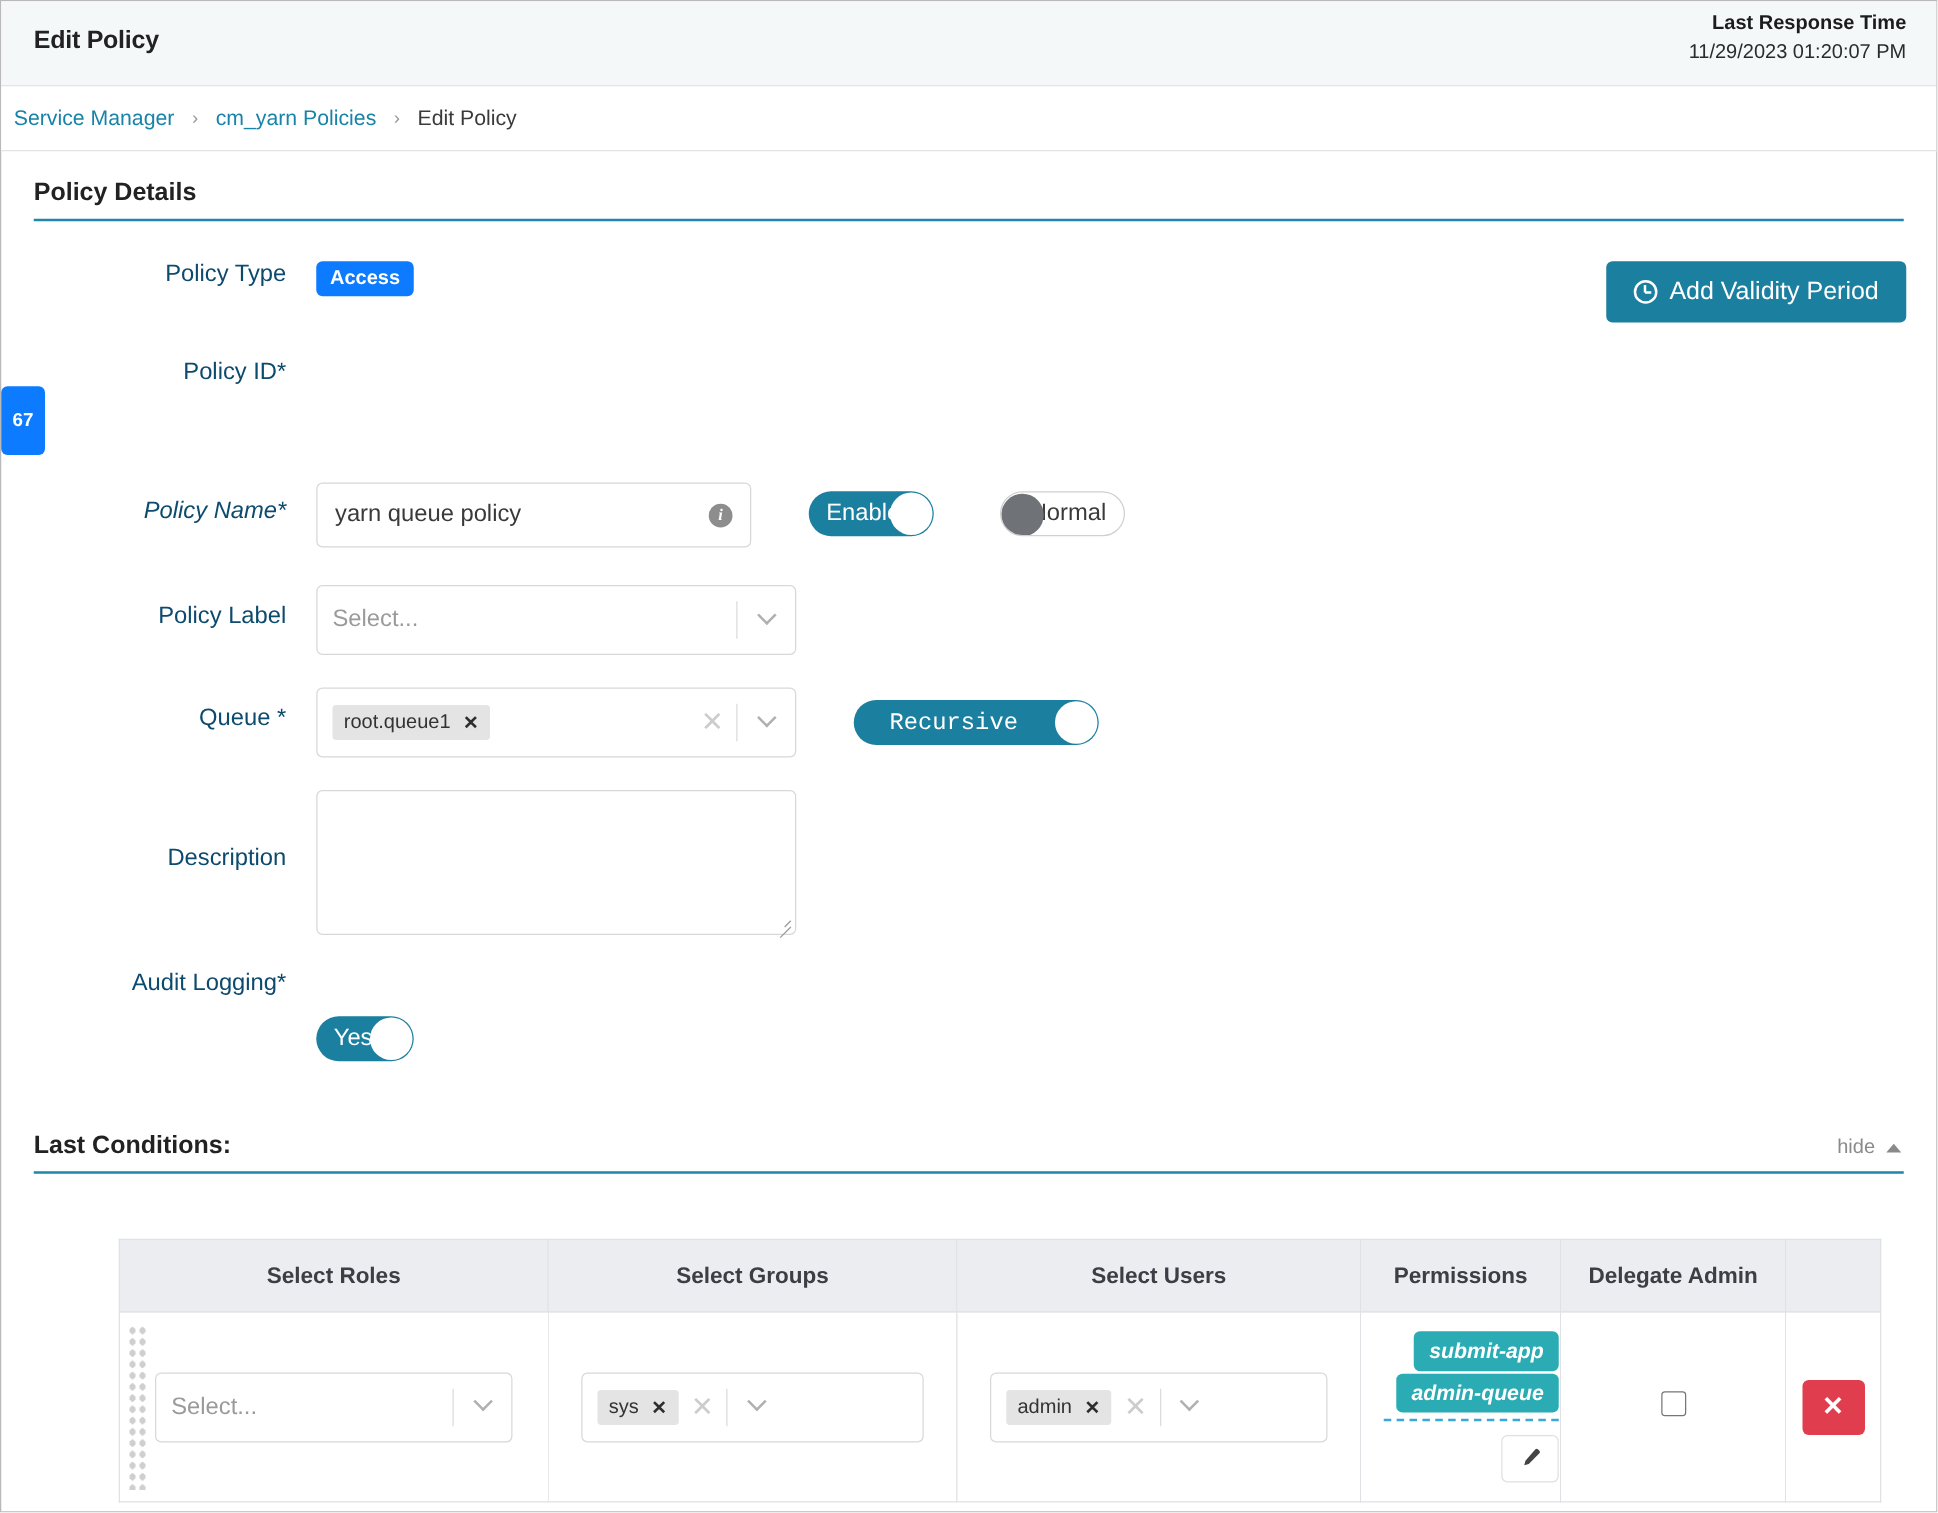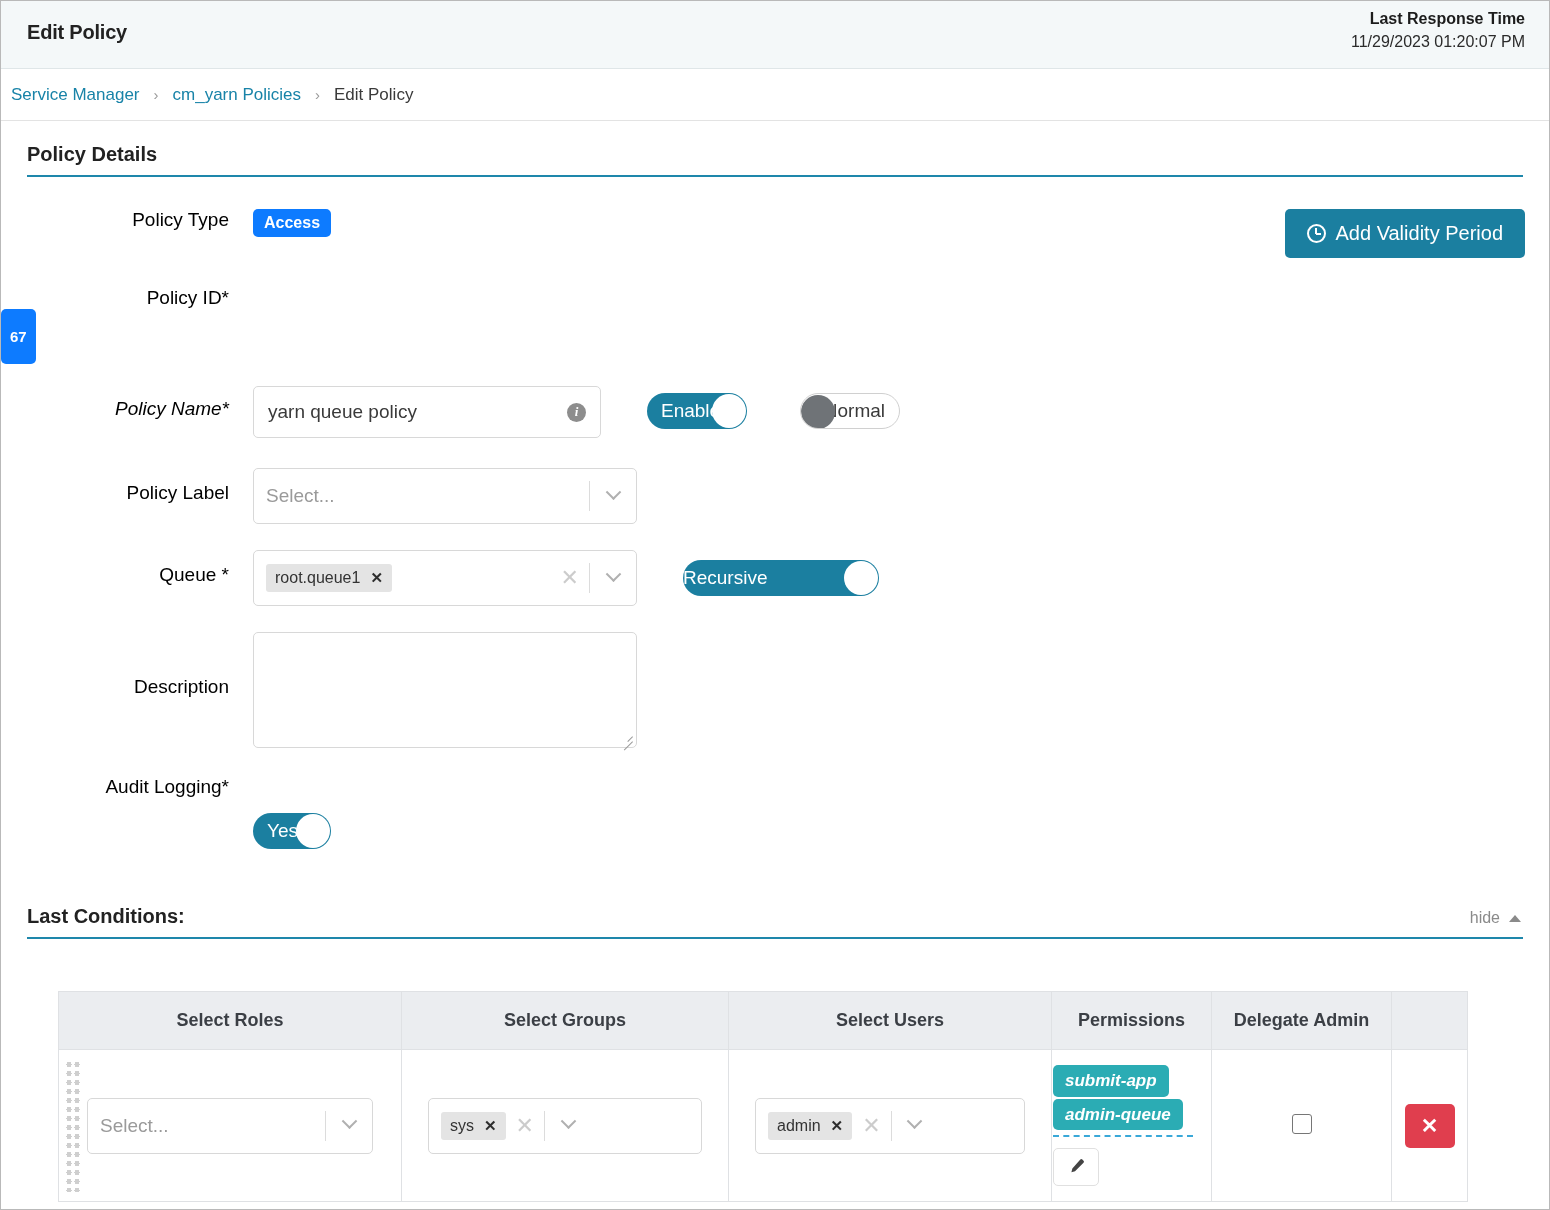--- a/index.html
+++ b/index.html
@@ -108,21 +108,21 @@
   .frow {
     display: flex;
     align-items: flex-start;
     min-height: 56px;
   }
   .flabel {
     width: 252px;
     text-align: right;
     padding-right: 24px;
     font-size: 19px;
-    color: #000000;
+    color: #0c4a6e;
     flex: none;
   }
   .fctl { flex: none; }
 
   .badge-blue {
     display: inline-block;
     background: #0d7bff;
     color: #fff;
     font-size: 16px;
     font-weight: bold;
@@ -261,21 +261,21 @@
     position: absolute;
     width: 34px; height: 34px;
     border-radius: 50%;
     top: 1px;
   }
   .toggle.on .knob { background: #fff; right: 1px; }
   .toggle.off .knob { background: #6f7377; left: 0px; }
 
   #tg-enabled { width: 100px; }
   #tg-normal  { width: 100px; }
-  #tg-recursive { width: 196px; padding-left: 0; padding-right: 36px; }
+  #tg-recursive { width: 196px; justify-content: center; padding-left: 0; padding-right: 36px; font-family: Liberation Mono, monospace; }
   #tg-audit { width: 78px; margin-top: 43px; }
 
   
   .btn-validity {
     position: absolute;
     right: 24px;
     top: 0px;
     background: #1b7fa0;
     color: #fff;
     border: none;
@@ -301,21 +301,21 @@
     background: #fff;
     left: 50%; top: 50%;
   }
   .clock-ic::before { width: 2px; height: 6px; margin-left: -1px; margin-top: -6px; }
   .clock-ic::after { width: 5px; height: 2px; margin-top: -1px; }
 
   
   .cond-wrap { padding: 0 26px; margin-top: 52px; }
   .cond-table {
     width: 1409px;
-    margin-left: 31px;
+    margin-left: 68px;
     border-collapse: collapse;
     table-layout: fixed;
   }
   .cond-table th {
     background: #ebedf0;
     border: 1px solid #dfe1e4;
     font-size: 18px;
     font-weight: bold;
     color: #3b3f45;
     height: 58px;
@@ -345,21 +345,21 @@
     width: 100%;
     min-height: 56px;
     border: 1px solid #d8d8d8;
     border-radius: 5px;
     background: #fff;
     display: flex;
     align-items: center;
     padding-left: 12px;
     text-align: left;
   }
-  .perm-list { display: flex; flex-direction: column; align-items: flex-start; gap: 2px; }
+  .perm-list { display: flex; flex-direction: column; align-items: flex-end; gap: 2px; }
   .perm-badge {
     background: #2bacb4;
     color: #fff;
     font-size: 17px;
     font-weight: bold;
     font-style: italic;
     border-radius: 5px;
     padding: 5px 12px;
     line-height: 1.25;
   }

